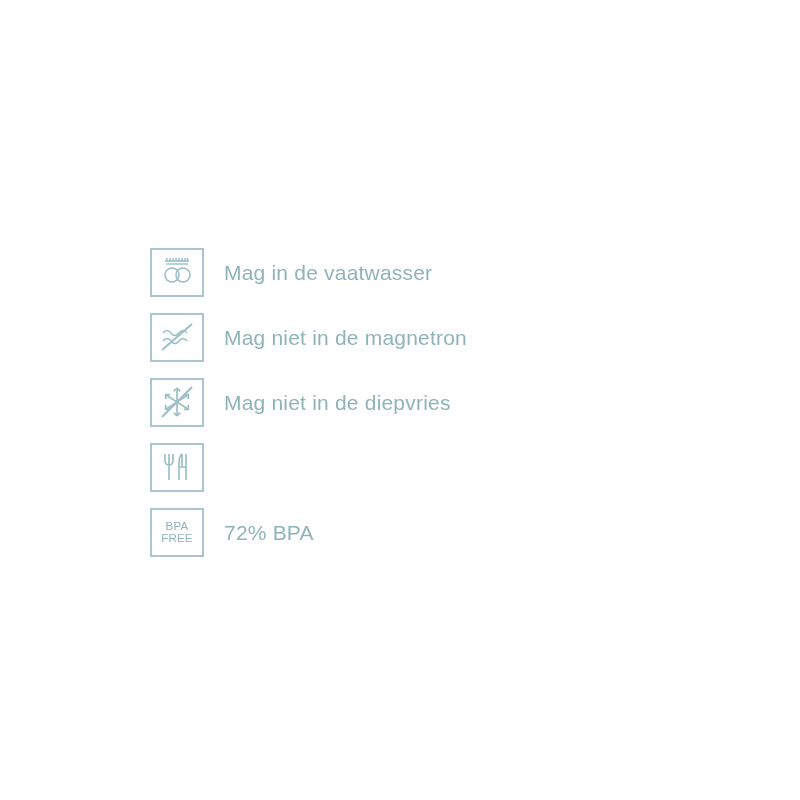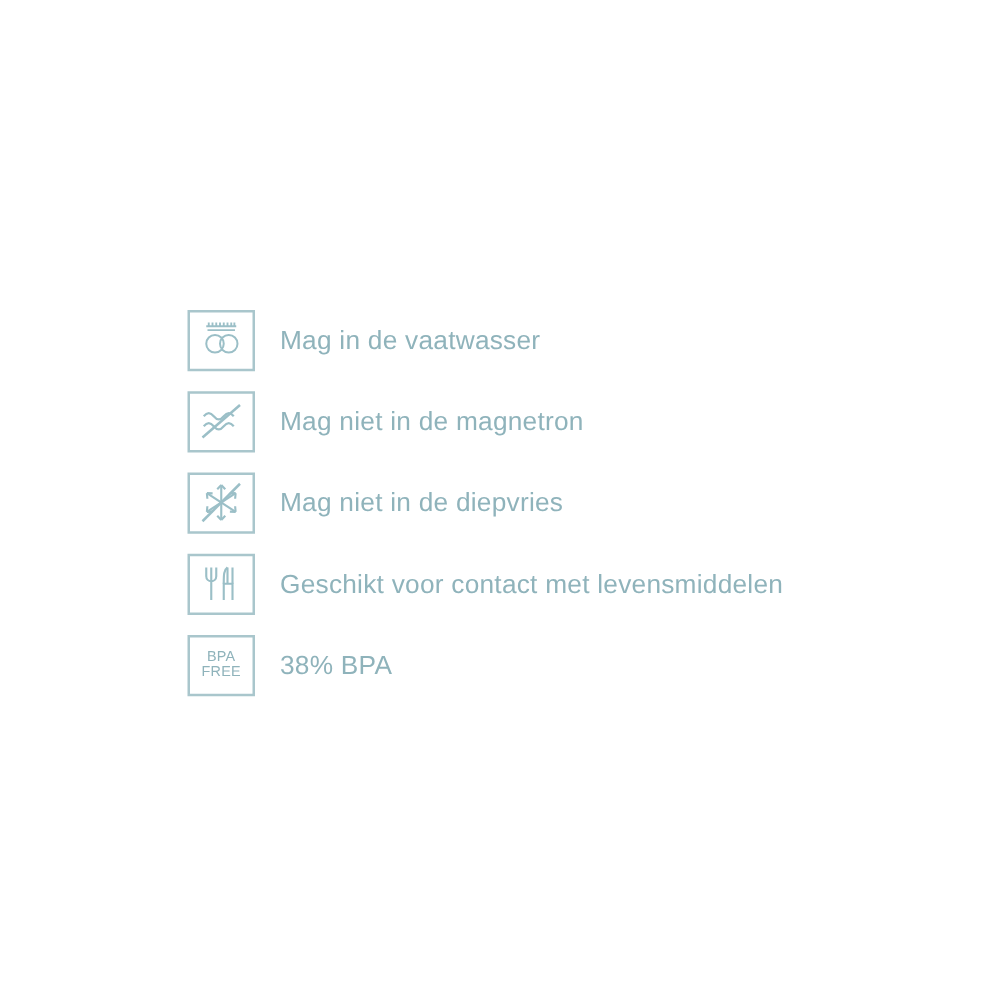--- a/index.html
+++ b/index.html
@@ -116,27 +116,26 @@
       <div class="icon-box">
         <svg width="40" height="40" viewBox="0 0 40 40" fill="none" stroke="#9bbfc7" stroke-width="1.7">
           <path d="M8 7 v7 a4 4 0 0 0 4 4 a4 4 0 0 0 4 -4 v-7"></path>
           <path d="M12 7 v11"></path>
           <path d="M12 18 v15"></path>
           <path d="M22 33 v-13 h7 v13"></path>
           <path d="M25 20 v-13 M29 20 v-13"></path>
           <path d="M22 20 c0 -7 0 -11 3 -13"></path>
         </svg>
       </div>
-      <div class="spec-label">Geschikt voor contact met levensmiddelen</div>
     </div>
 
     <div class="spec-row">
       <div class="icon-box">
         <div class="bpa-text">
           <div>BPA</div>
           <div>FREE</div>
         </div>
       </div>
-      <div class="spec-label">38% BPA</div>
+      <div class="spec-label">72% BPA</div>
     </div>
 
   </div>
 </div>
 
 </body></html>

